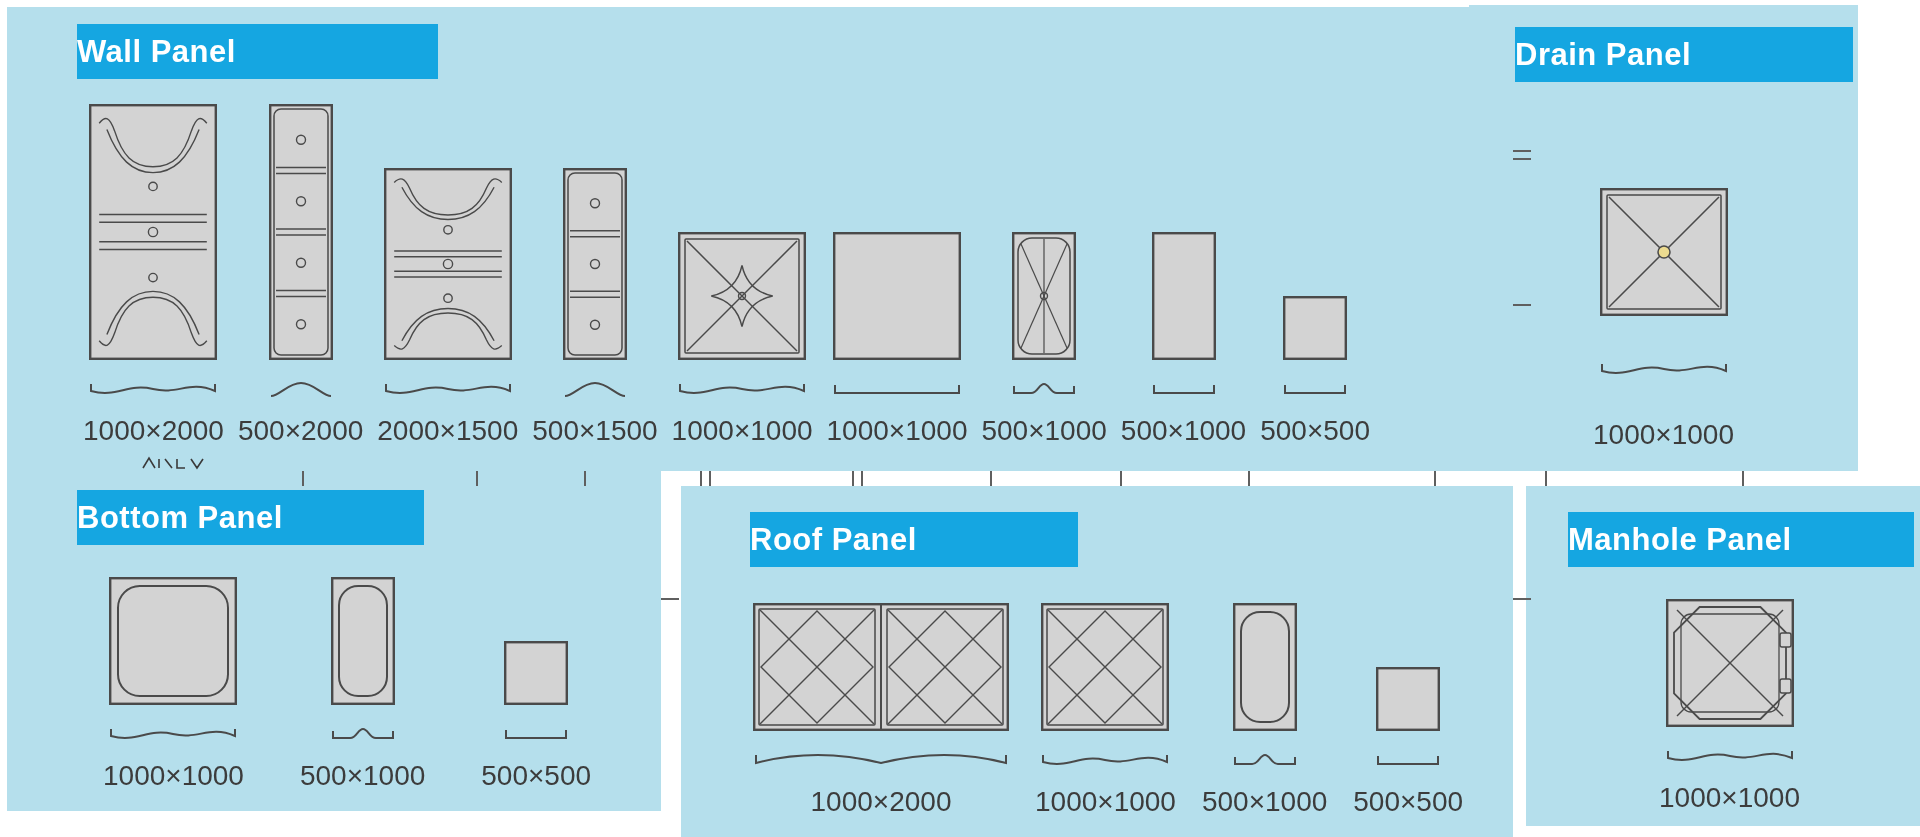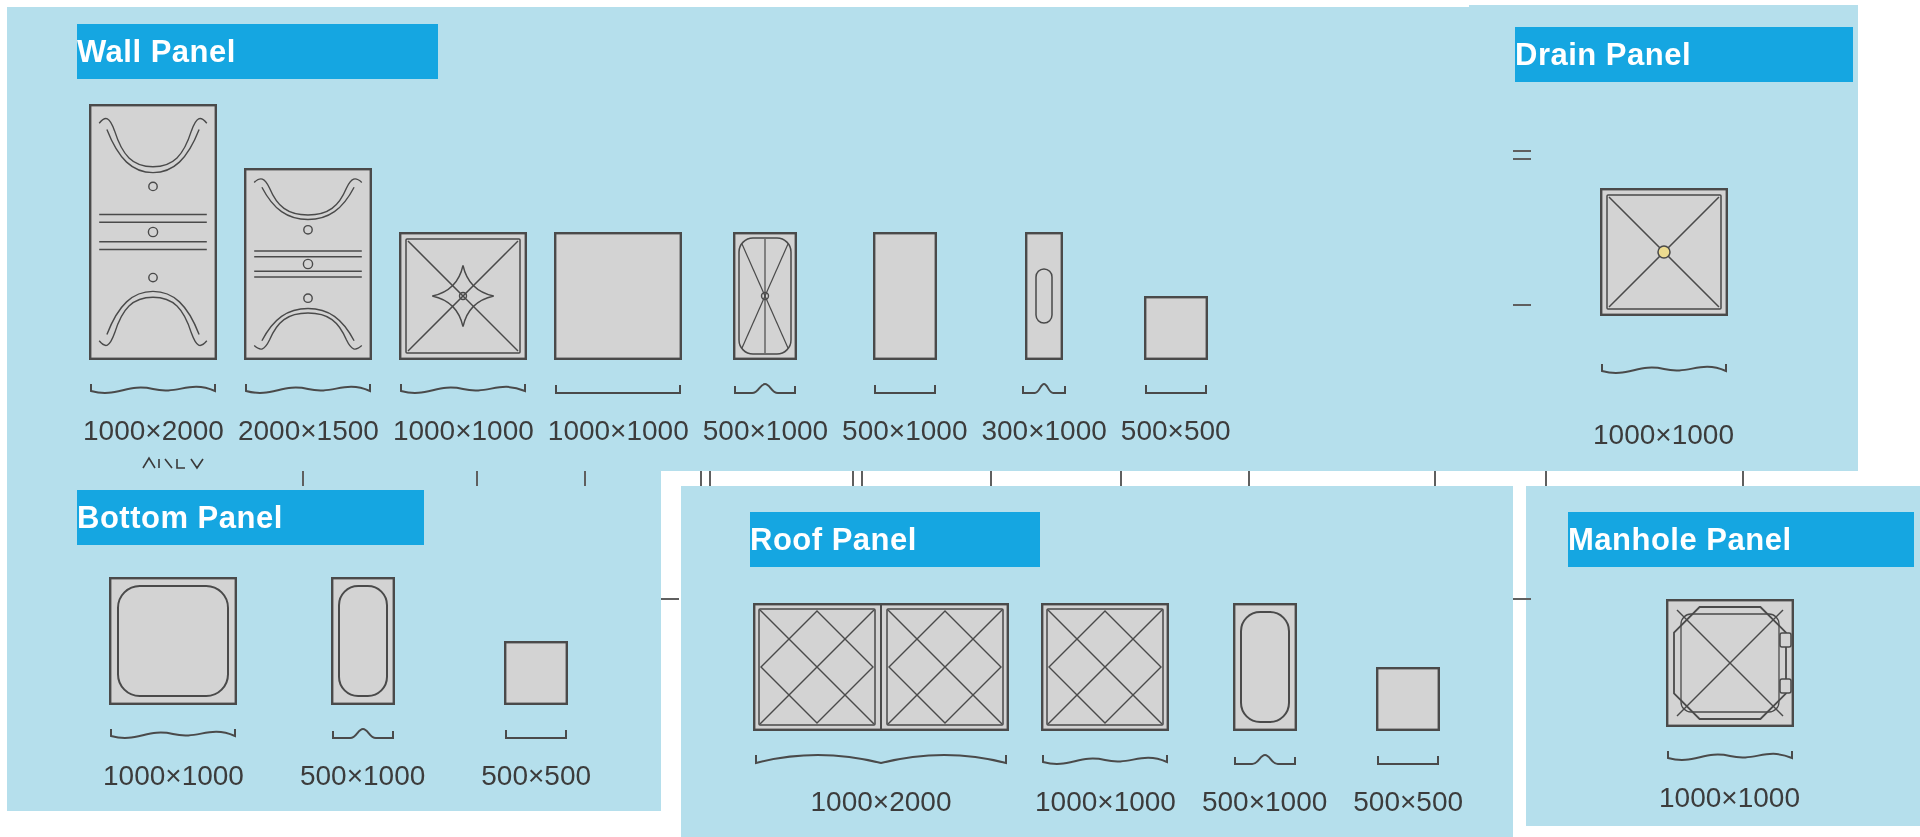--- a/index.html
+++ b/index.html
@@ -10,21 +10,21 @@
   .section-drain{left:1469px;top:5px;width:389px;height:466px}
   .section-bottom{left:7px;top:464px;width:654px;height:347px}
   .section-roof{left:681px;top:486px;width:832px;height:351px}
   .section-manhole{left:1526px;top:486px;width:407px;height:340px}
   .badge{position:absolute;display:flex;align-items:center;justify-content:flex-start;height:55px;
          background:var(--badge-bg,#15a6e1);color:var(--badge-text,#fff);
          font-size:31px;font-weight:700;letter-spacing:.5px}
   .badge-wall{left:70px;top:17px;width:361px}
   .badge-drain{left:46px;top:22px;width:338px}
   .badge-bottom{left:70px;top:26px;width:347px}
-  .badge-roof{left:69px;top:26px;width:290px}
+  .badge-roof{left:69px;top:26px;width:328px}
   .badge-manhole{left:42px;top:26px;width:346px}
   .panel-row{position:absolute;display:flex;align-items:flex-end}
   .row-wall{left:76px;bottom:24px;gap:14px}
   .row-drain{left:0;right:0;bottom:20px;justify-content:center}
   .row-bottom{left:96px;bottom:19px;gap:56px}
   .row-roof{left:72px;bottom:19px;gap:26px}
   .row-manhole{left:0;right:0;bottom:12px;justify-content:center}
   .panel-item{display:flex;flex-direction:column;align-items:center}
   .panel-glyph{display:block}
   .bracket{display:block;margin-top:20px}
@@ -60,40 +60,77 @@
             <line x1="10.2" y1="118.3" x2="117.8" y2="118.3" stroke="#4a4a4a" stroke-width="1.5"></line>
             <line x1="10.2" y1="137.7" x2="117.8" y2="137.7" stroke="#4a4a4a" stroke-width="1.5"></line>
             <line x1="10.2" y1="145.4" x2="117.8" y2="145.4" stroke="#4a4a4a" stroke-width="1.5"></line>
           </svg>
           <svg class="bracket" width="128" height="18" viewBox="0 0 128 18">
             <path d="M2,4 L2,11 C 28.2,18 38.4,3 64,9 C 89.6,15 99.8,0 126,11 L126,4" fill="none" stroke="#4a4a4a" stroke-width="2"></path>
           </svg>
           <div class="size-label">1000×2000</div>
         </div>
         <div class="panel-item">
+          <svg class="panel-glyph" width="64" height="256" viewBox="0 0 64 256">
+            <rect x="1.2" y="1.2" width="61.6" height="253.6" rx="0" fill="#d3d3d3" stroke="#4a4a4a" stroke-width="2.4"></rect>
+            <rect x="5" y="5" width="54" height="246" rx="7" fill="none" stroke="#4a4a4a" stroke-width="1.5"></rect>
+            <line x1="7" y1="63.5" x2="57" y2="63.5" stroke="#4a4a4a" stroke-width="1.5"></line>
+            <line x1="7" y1="69.5" x2="57" y2="69.5" stroke="#4a4a4a" stroke-width="1.5"></line>
+            <line x1="7" y1="125" x2="57" y2="125" stroke="#4a4a4a" stroke-width="1.5"></line>
+            <line x1="7" y1="131" x2="57" y2="131" stroke="#4a4a4a" stroke-width="1.5"></line>
+            <line x1="7" y1="186.5" x2="57" y2="186.5" stroke="#4a4a4a" stroke-width="1.5"></line>
+            <line x1="7" y1="192.5" x2="57" y2="192.5" stroke="#4a4a4a" stroke-width="1.5"></line>
+            <circle cx="32" cy="35.8" r="4.5" fill="none" stroke="#4a4a4a" stroke-width="1.4"></circle>
+            <circle cx="32" cy="97.3" r="4.5" fill="none" stroke="#4a4a4a" stroke-width="1.4"></circle>
+            <circle cx="32" cy="158.8" r="4.5" fill="none" stroke="#4a4a4a" stroke-width="1.4"></circle>
+            <circle cx="32" cy="220.3" r="4.5" fill="none" stroke="#4a4a4a" stroke-width="1.4"></circle>
+          </svg>
+          <svg class="bracket" width="64" height="18" viewBox="0 0 64 18">
+            <path d="M2,16 C 10.2,16 19.2,3 32,3 C 44.8,3 53.8,16 62,16" fill="none" stroke="#4a4a4a" stroke-width="2"></path>
+          </svg>
+          <div class="size-label">500×2000</div>
+        </div>
+        <div class="panel-item">
           <svg class="panel-glyph" width="128" height="192" viewBox="0 0 128 192">
             <rect x="1.2" y="1.2" width="125.6" height="189.6" rx="0" fill="#d3d3d3" stroke="#4a4a4a" stroke-width="2.4"></rect>
             <path d="M 10.2,14.4 C 16.6,8.6 20.5,9.6 25.6,20.2 C 33.3,38.4 43.5,47 64,47 C 84.5,47 94.7,38.4 102.4,20.2 C 107.5,9.6 111.4,8.6 117.8,14.4" fill="none" stroke="#4a4a4a" stroke-width="1.4"></path>
             <path d="M 17.9,19.2 C 29.4,41.3 43.5,51.5 64,51.5 C 84.5,51.5 98.6,41.3 110.1,19.2" fill="none" stroke="#4a4a4a" stroke-width="1.4"></path>
             <path d="M 10.2,177.6 C 16.6,183.4 20.5,182.4 25.6,171.8 C 33.3,153.6 43.5,145 64,145 C 84.5,145 94.7,153.6 102.4,171.8 C 107.5,182.4 111.4,183.4 117.8,177.6" fill="none" stroke="#4a4a4a" stroke-width="1.4"></path>
             <path d="M 17.9,172.8 C 29.4,150.7 43.5,140.5 64,140.5 C 84.5,140.5 98.6,150.7 110.1,172.8" fill="none" stroke="#4a4a4a" stroke-width="1.4"></path>
             <circle cx="64" cy="61.8" r="4.2" fill="none" stroke="#4a4a4a" stroke-width="1.4"></circle>
             <circle cx="64" cy="96" r="4.6" fill="none" stroke="#4a4a4a" stroke-width="1.4"></circle>
             <circle cx="64" cy="130.2" r="4.2" fill="none" stroke="#4a4a4a" stroke-width="1.4"></circle>
             <line x1="10.2" y1="82.9" x2="117.8" y2="82.9" stroke="#4a4a4a" stroke-width="1.5"></line>
             <line x1="10.2" y1="88.7" x2="117.8" y2="88.7" stroke="#4a4a4a" stroke-width="1.5"></line>
             <line x1="10.2" y1="103.3" x2="117.8" y2="103.3" stroke="#4a4a4a" stroke-width="1.5"></line>
             <line x1="10.2" y1="109.1" x2="117.8" y2="109.1" stroke="#4a4a4a" stroke-width="1.5"></line>
           </svg>
           <svg class="bracket" width="128" height="18" viewBox="0 0 128 18">
             <path d="M2,4 L2,11 C 28.2,18 38.4,3 64,9 C 89.6,15 99.8,0 126,11 L126,4" fill="none" stroke="#4a4a4a" stroke-width="2"></path>
           </svg>
           <div class="size-label">2000×1500</div>
         </div>
         <div class="panel-item">
+          <svg class="panel-glyph" width="64" height="192" viewBox="0 0 64 192">
+            <rect x="1.2" y="1.2" width="61.6" height="189.6" rx="0" fill="#d3d3d3" stroke="#4a4a4a" stroke-width="2.4"></rect>
+            <rect x="5" y="5" width="54" height="182" rx="7" fill="none" stroke="#4a4a4a" stroke-width="1.5"></rect>
+            <line x1="7" y1="62.7" x2="57" y2="62.7" stroke="#4a4a4a" stroke-width="1.5"></line>
+            <line x1="7" y1="68.7" x2="57" y2="68.7" stroke="#4a4a4a" stroke-width="1.5"></line>
+            <line x1="7" y1="123.3" x2="57" y2="123.3" stroke="#4a4a4a" stroke-width="1.5"></line>
+            <line x1="7" y1="129.3" x2="57" y2="129.3" stroke="#4a4a4a" stroke-width="1.5"></line>
+            <circle cx="32" cy="35.3" r="4.5" fill="none" stroke="#4a4a4a" stroke-width="1.4"></circle>
+            <circle cx="32" cy="96" r="4.5" fill="none" stroke="#4a4a4a" stroke-width="1.4"></circle>
+            <circle cx="32" cy="156.7" r="4.5" fill="none" stroke="#4a4a4a" stroke-width="1.4"></circle>
+          </svg>
+          <svg class="bracket" width="64" height="18" viewBox="0 0 64 18">
+            <path d="M2,16 C 10.2,16 19.2,3 32,3 C 44.8,3 53.8,16 62,16" fill="none" stroke="#4a4a4a" stroke-width="2"></path>
+          </svg>
+          <div class="size-label">500×1500</div>
+        </div>
+        <div class="panel-item">
           <svg class="panel-glyph" width="128" height="128" viewBox="0 0 128 128">
             <rect x="1.2" y="1.2" width="125.6" height="125.6" rx="0" fill="#d3d3d3" stroke="#4a4a4a" stroke-width="2.4"></rect>
             <rect x="7" y="7" width="114" height="114" rx="1" fill="none" stroke="#4a4a4a" stroke-width="1.5"></rect>
             <line x1="9" y1="9" x2="119" y2="119" stroke="#4a4a4a" stroke-width="1.5"></line>
             <line x1="119" y1="9" x2="9" y2="119" stroke="#4a4a4a" stroke-width="1.5"></line>
             <path d="M 64,33.3 Q 58.5,58.5 33.3,64 Q 58.5,69.5 64,94.7 Q 69.5,69.5 94.7,64 Q 69.5,58.5 64,33.3 Z" fill="none" stroke="#4a4a4a" stroke-width="1.5"></path>
             <circle cx="64" cy="64" r="3.5" fill="none" stroke="#4a4a4a" stroke-width="1.4"></circle>
           </svg>
           <svg class="bracket" width="128" height="18" viewBox="0 0 128 18">
             <path d="M2,4 L2,11 C 28.2,18 38.4,3 64,9 C 89.6,15 99.8,0 126,11 L126,4" fill="none" stroke="#4a4a4a" stroke-width="2"></path>
@@ -127,30 +164,20 @@
           <div class="size-label">500×1000</div>
         </div>
         <div class="panel-item">
           <svg class="panel-glyph" width="64" height="128" viewBox="0 0 64 128">
             <rect x="1.2" y="1.2" width="61.6" height="125.6" rx="0" fill="#d3d3d3" stroke="#4a4a4a" stroke-width="2.4"></rect>
           </svg>
           <svg class="bracket" width="64" height="18" viewBox="0 0 64 18">
             <path d="M2,5 L2,13 L62,13 L62,5" fill="none" stroke="#4a4a4a" stroke-width="2"></path>
           </svg>
           <div class="size-label">500×1000</div>
-        </div>
-        <div class="panel-item">
-          <svg class="panel-glyph" width="38" height="128" viewBox="0 0 38 128">
-            <rect x="1.2" y="1.2" width="35.6" height="125.6" rx="0" fill="#d3d3d3" stroke="#4a4a4a" stroke-width="2.4"></rect>
-            <rect x="11" y="37" width="16" height="54" rx="8" fill="none" stroke="#4a4a4a" stroke-width="1.5"></rect>
-          </svg>
-          <svg class="bracket" width="46" height="18" viewBox="0 0 46 18">
-            <path d="M2,6 L2,13 L13.8,13 C 18.4,13 19.3,4 23,4 C 26.7,4 27.6,13 32.2,13 L44,13 L44,6" fill="none" stroke="#4a4a4a" stroke-width="2"></path>
-          </svg>
-          <div class="size-label">300×1000</div>
         </div>
         <div class="panel-item">
           <svg class="panel-glyph" width="64" height="64" viewBox="0 0 64 64">
             <rect x="1.2" y="1.2" width="61.6" height="61.6" rx="0" fill="#d3d3d3" stroke="#4a4a4a" stroke-width="2.4"></rect>
           </svg>
           <svg class="bracket" width="64" height="18" viewBox="0 0 64 18">
             <path d="M2,5 L2,13 L62,13 L62,5" fill="none" stroke="#4a4a4a" stroke-width="2"></path>
           </svg>
           <div class="size-label">500×500</div>
         </div>

